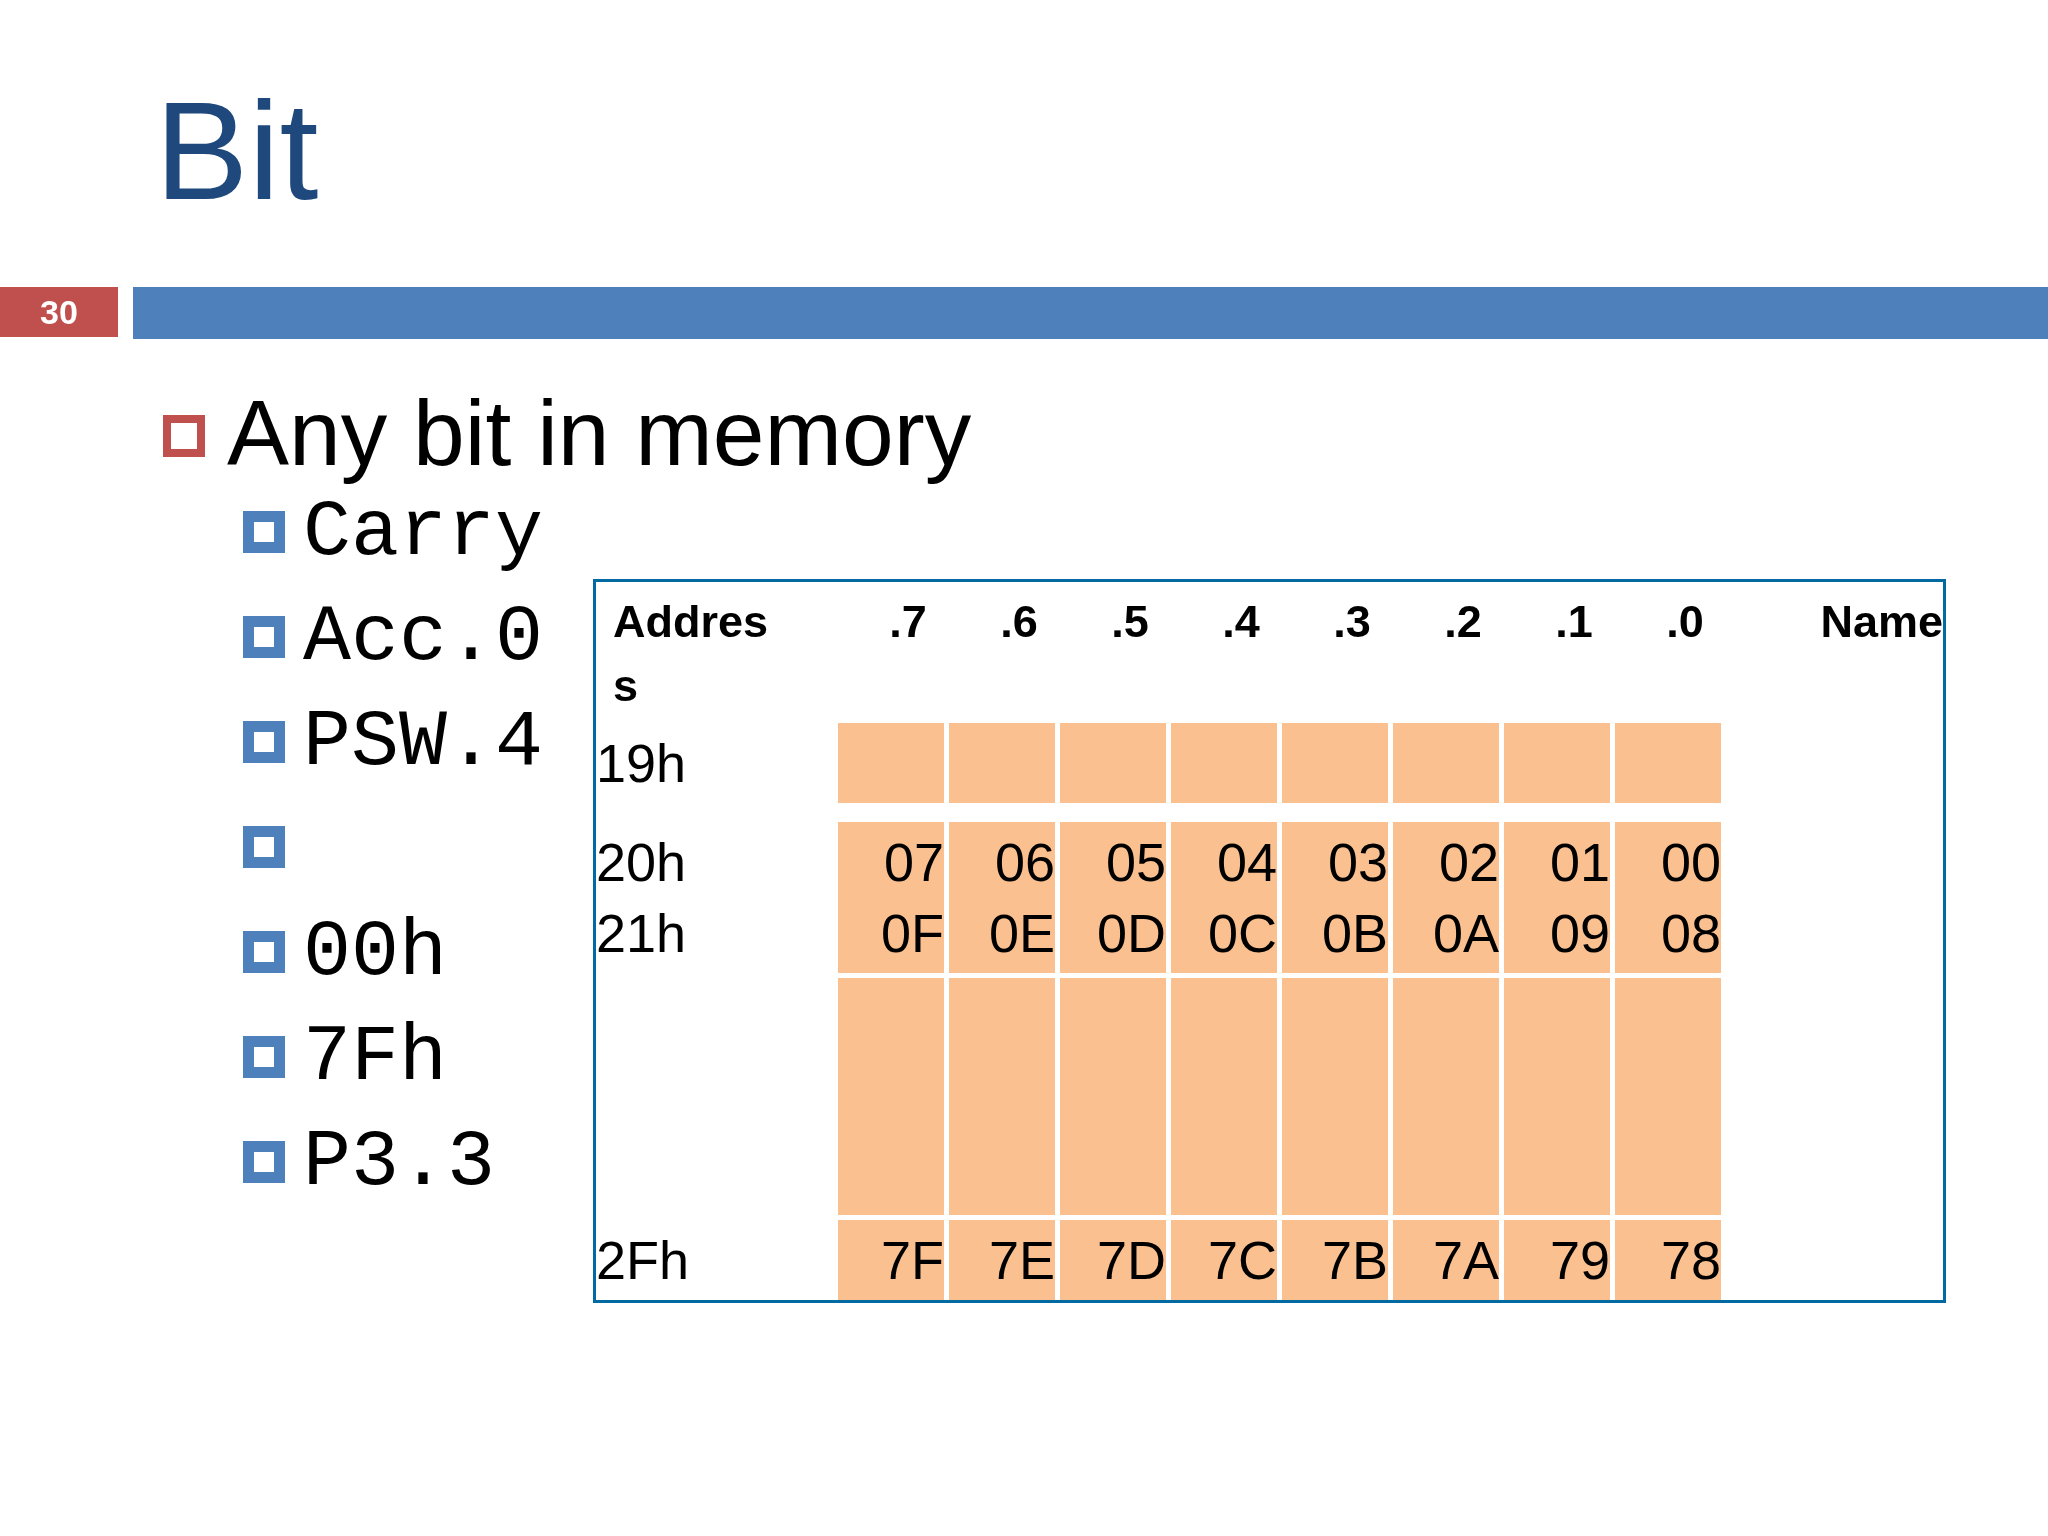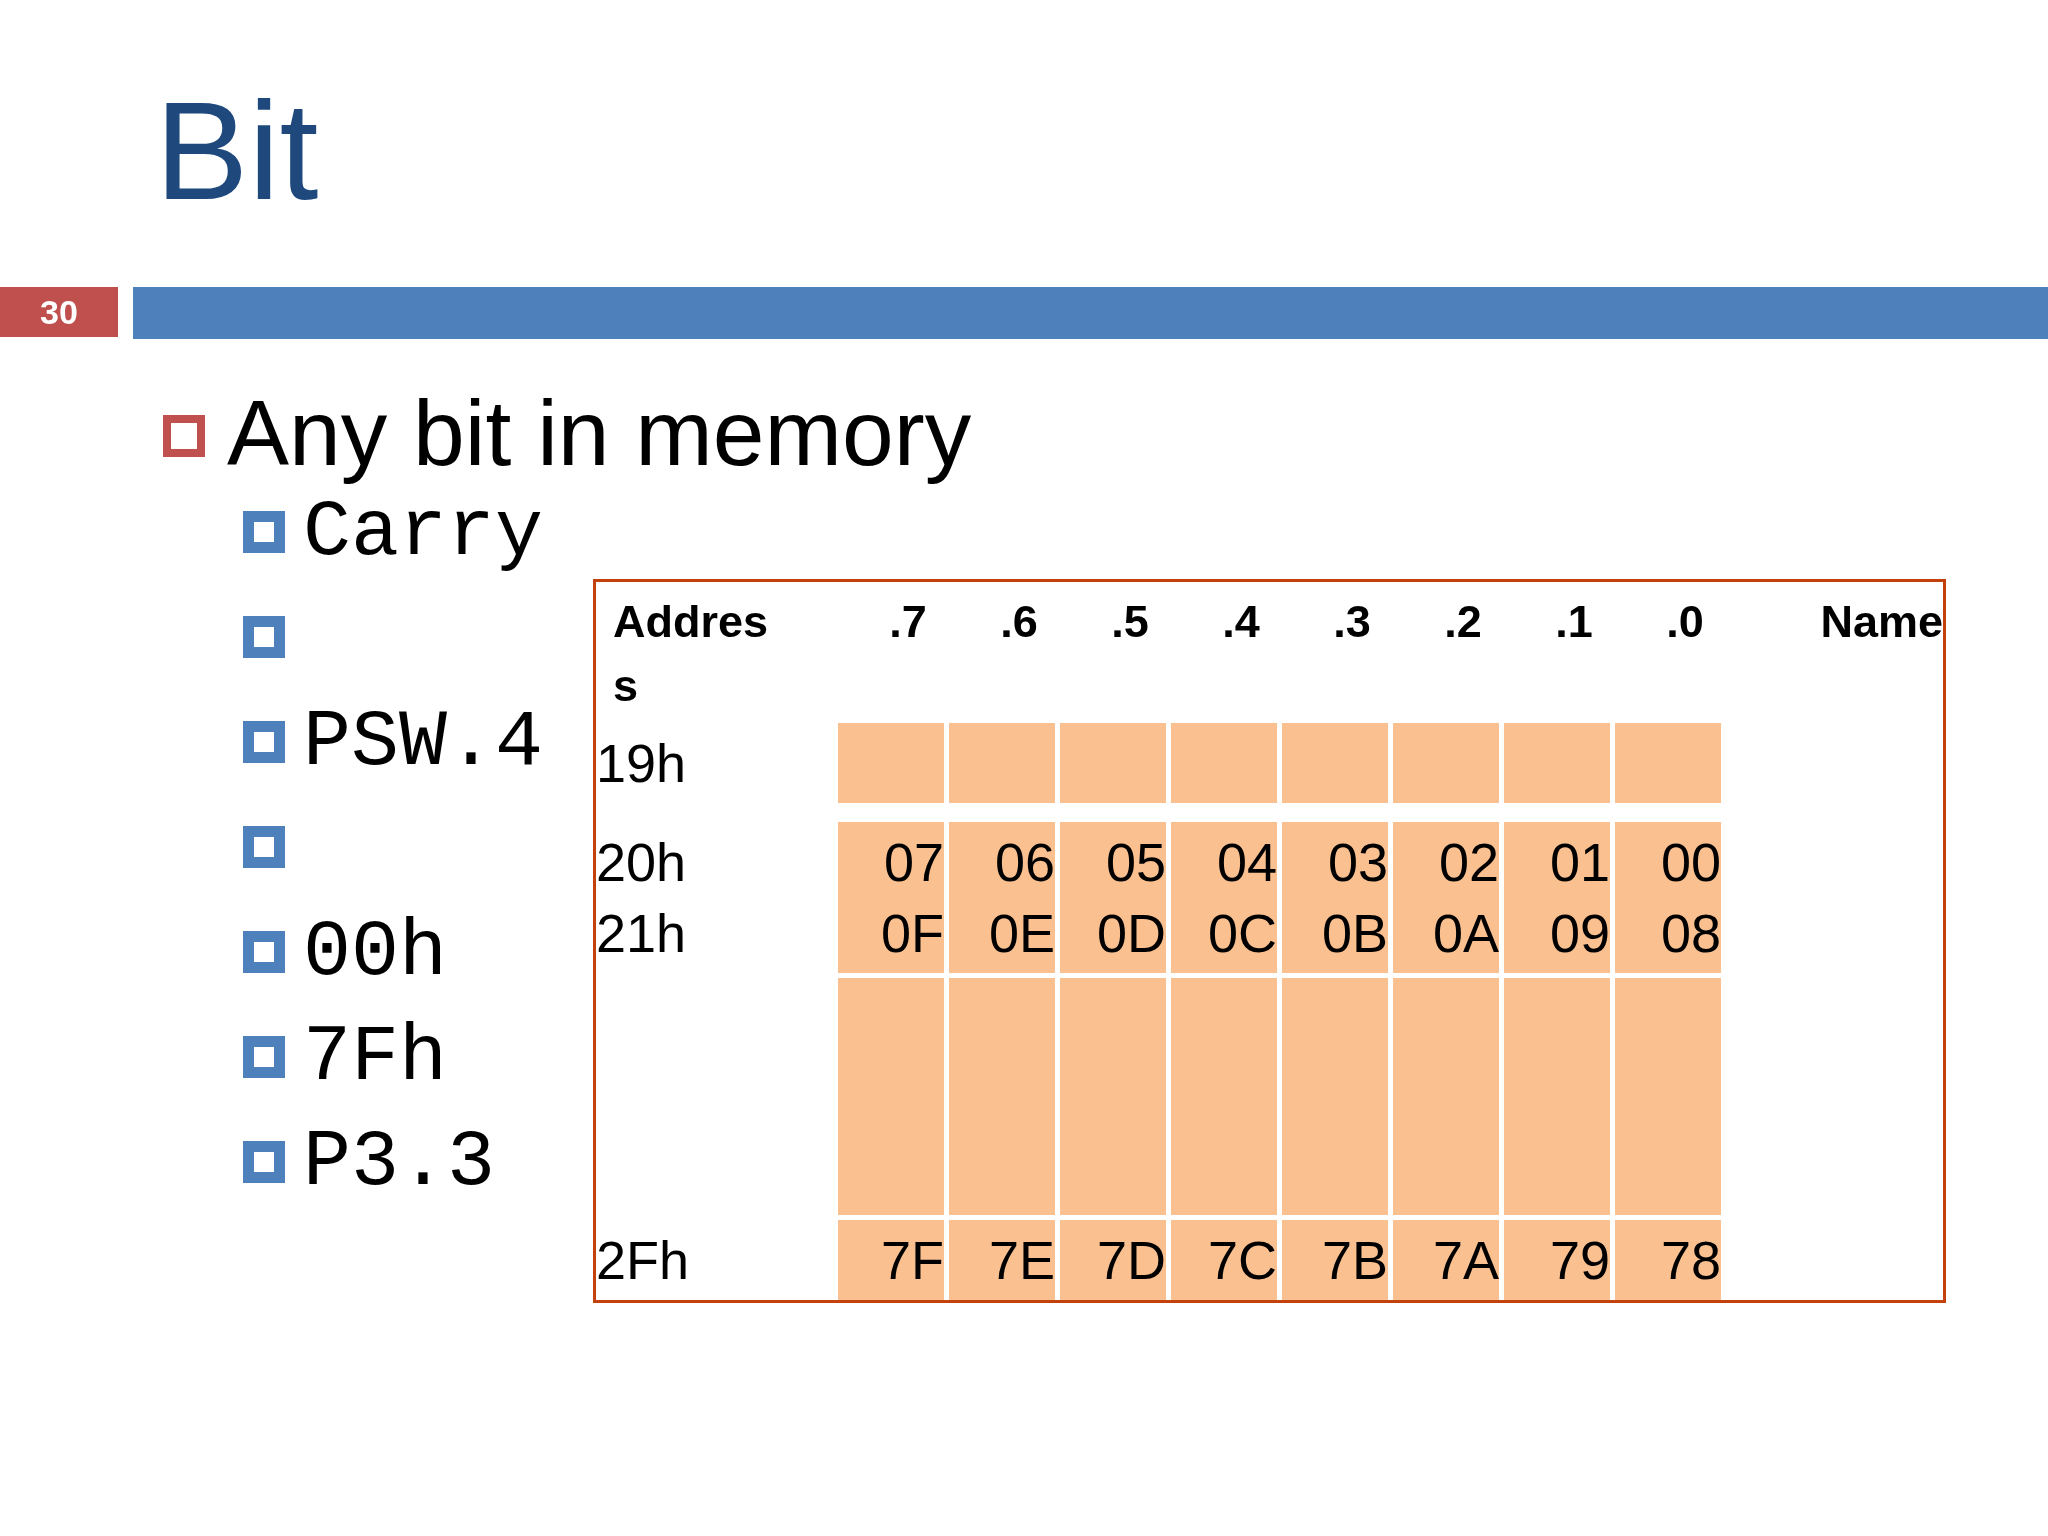--- a/index.html
+++ b/index.html
@@ -42,21 +42,21 @@
   .sub-item{display:flex;height:105px;}
   .sub-marker{
     flex:none;width:42px;height:42px;margin-top:31px;margin-right:18px;
     box-sizing:border-box;border:11px solid #4E81BC;background:#ffffff;
   }
   .sub-text{font-size:80px;line-height:105px;white-space:nowrap;font-family:Liberation Mono, monospace;}
   
   .mem-table{
     position:absolute;left:593px;top:579px;
     width:1347px;height:718px;
-    border:3px solid #c2410c;background:#ffffff;
+    border:3px solid #0369a1;background:#ffffff;
   }
   .thead{
     position:absolute;left:0;top:8px;width:1347px;
     display:flex;column-gap:5px;
     font-weight:bold;font-size:45px;line-height:64px;
   }
   .h-addr{flex:none;width:170px;margin-right:67px;padding-left:17px;
     text-align:left;word-break:break-all;}
   .h-bit{flex:none;width:106px;text-align:center;}
   .h-name{flex:1;text-align:right;}
@@ -87,20 +87,21 @@
   <div class="main-bullet-marker"></div>
   <div class="main-bullet-text">Any bit in memory</div>
 
   <div class="sub-list">
     <div class="sub-item">
       <span class="sub-marker"></span>
       <span class="sub-text">Carry</span>
     </div>
     <div class="sub-item">
       <span class="sub-marker"></span>
+      <span class="sub-text">Acc.0</span>
     </div>
     <div class="sub-item">
       <span class="sub-marker"></span>
       <span class="sub-text">PSW.4</span>
     </div>
     <div class="sub-item">
       <span class="sub-marker"></span>
     </div>
     <div class="sub-item">
       <span class="sub-marker"></span>

